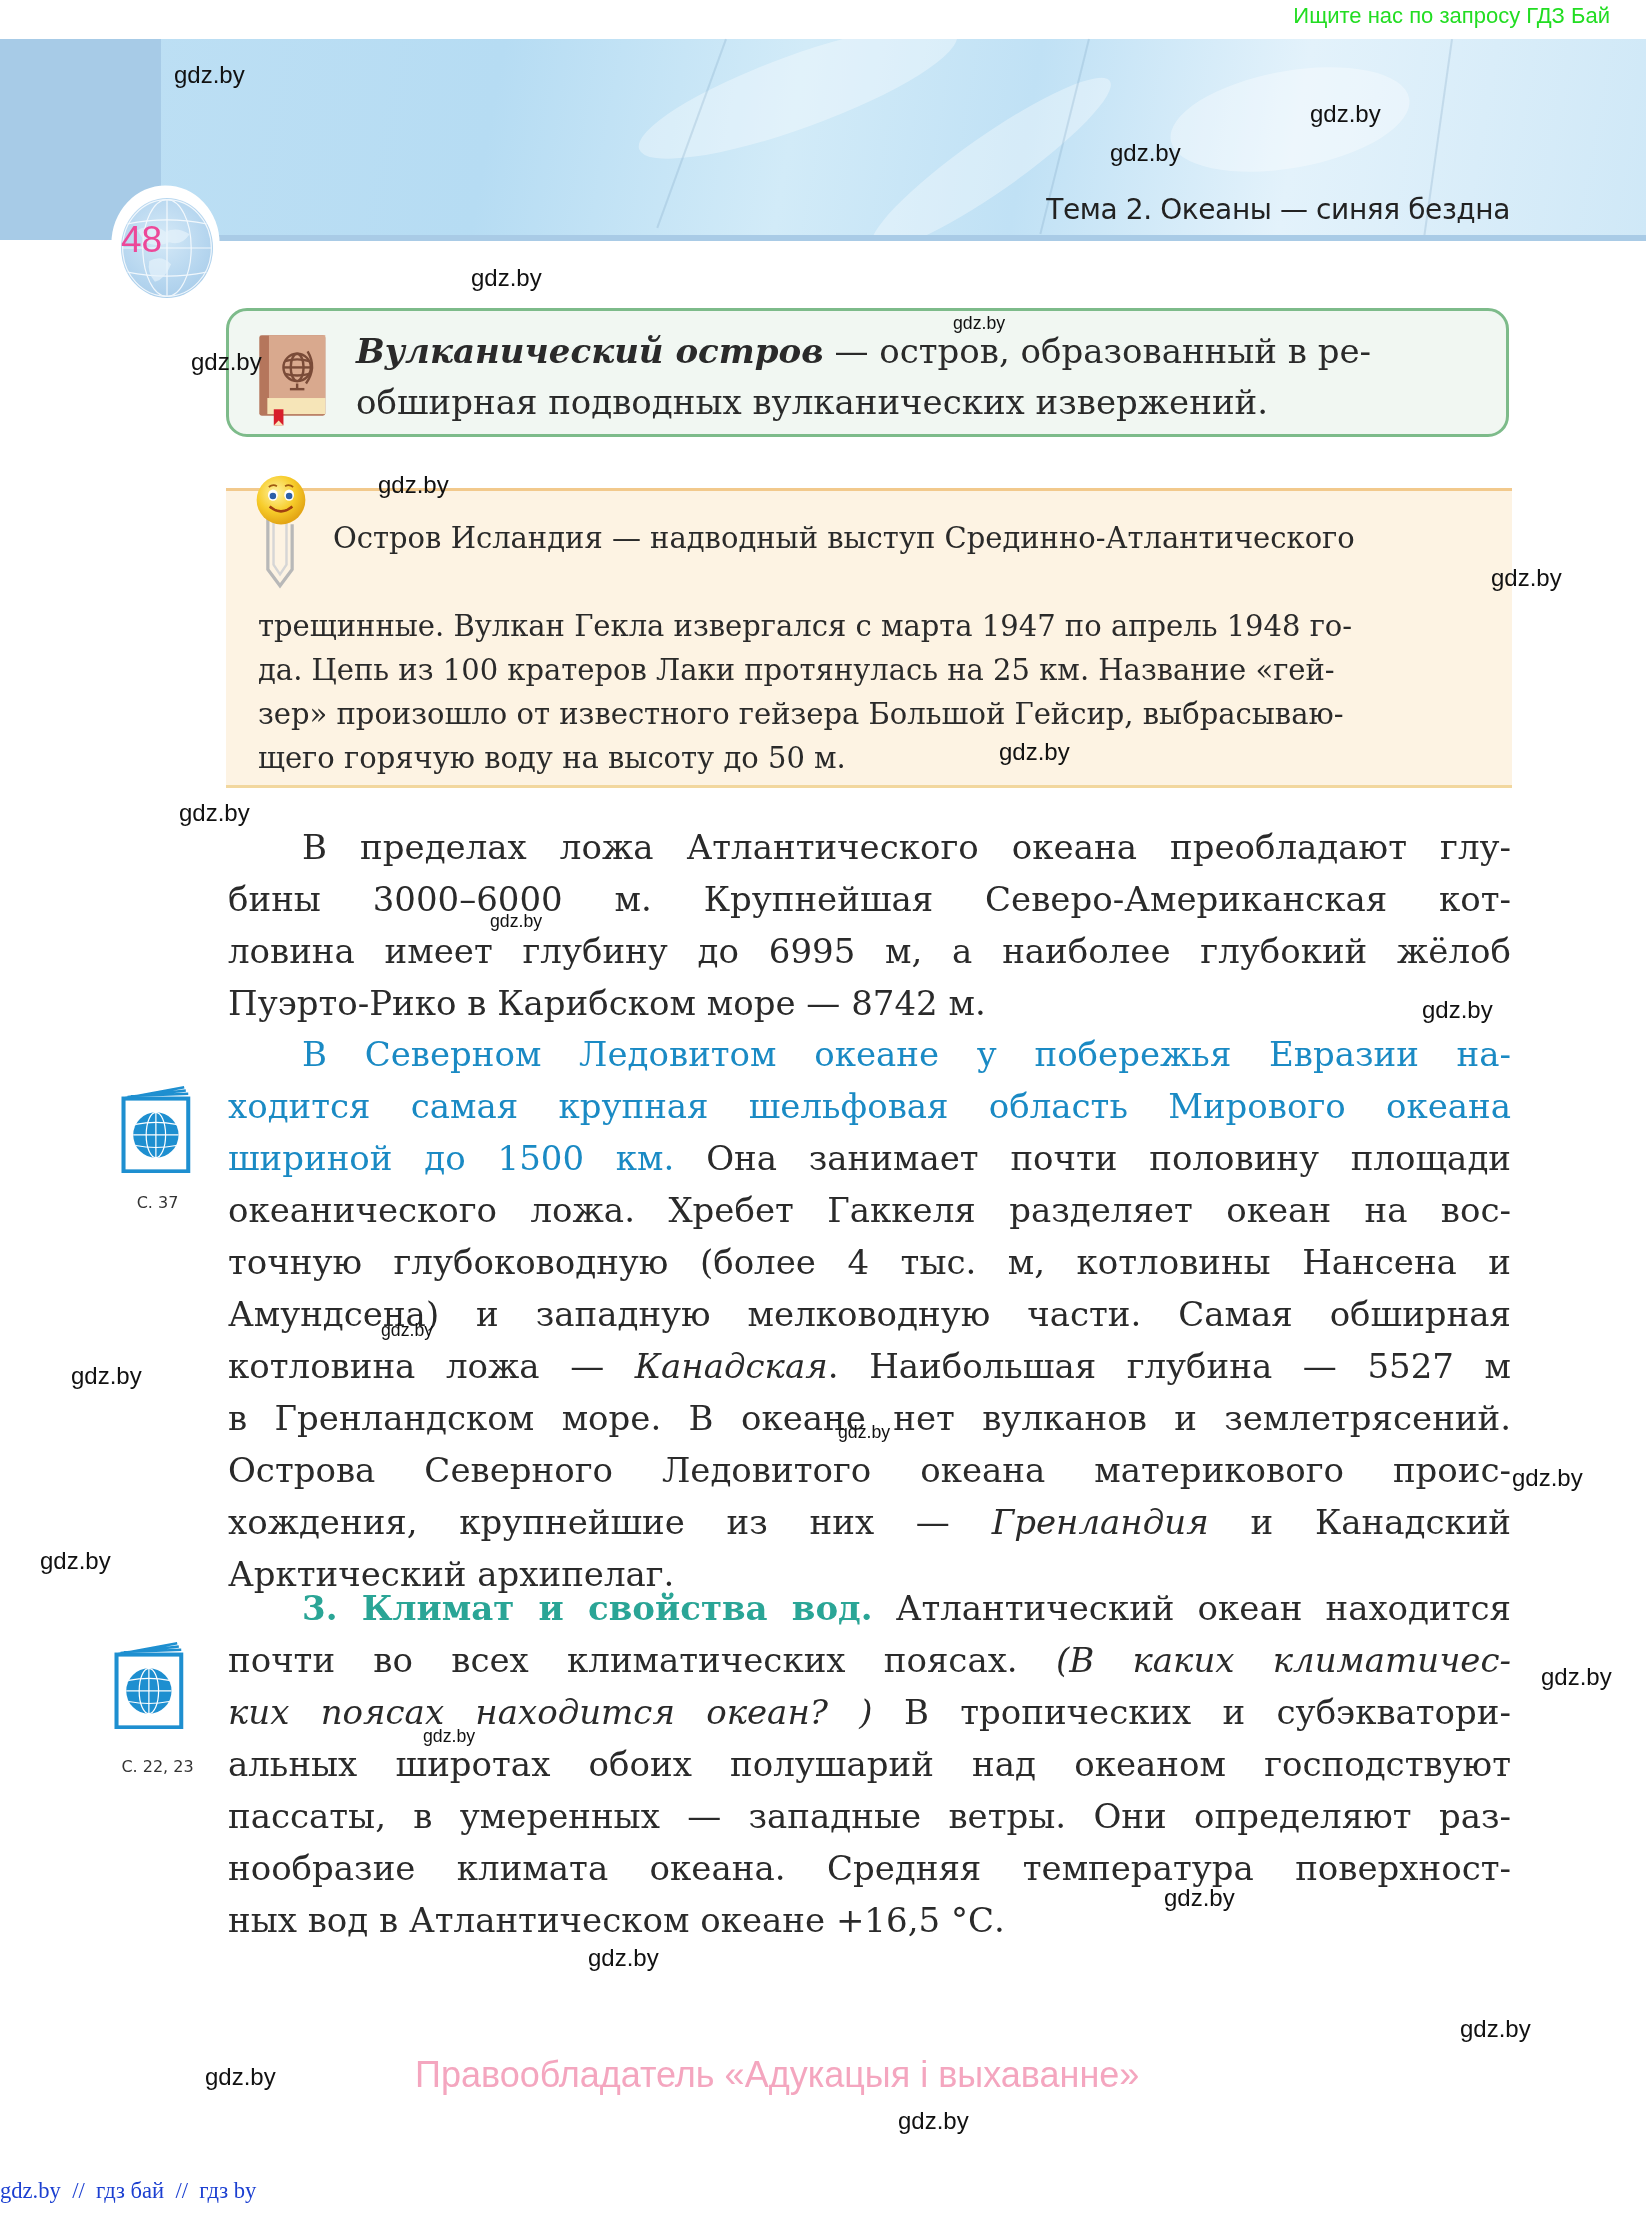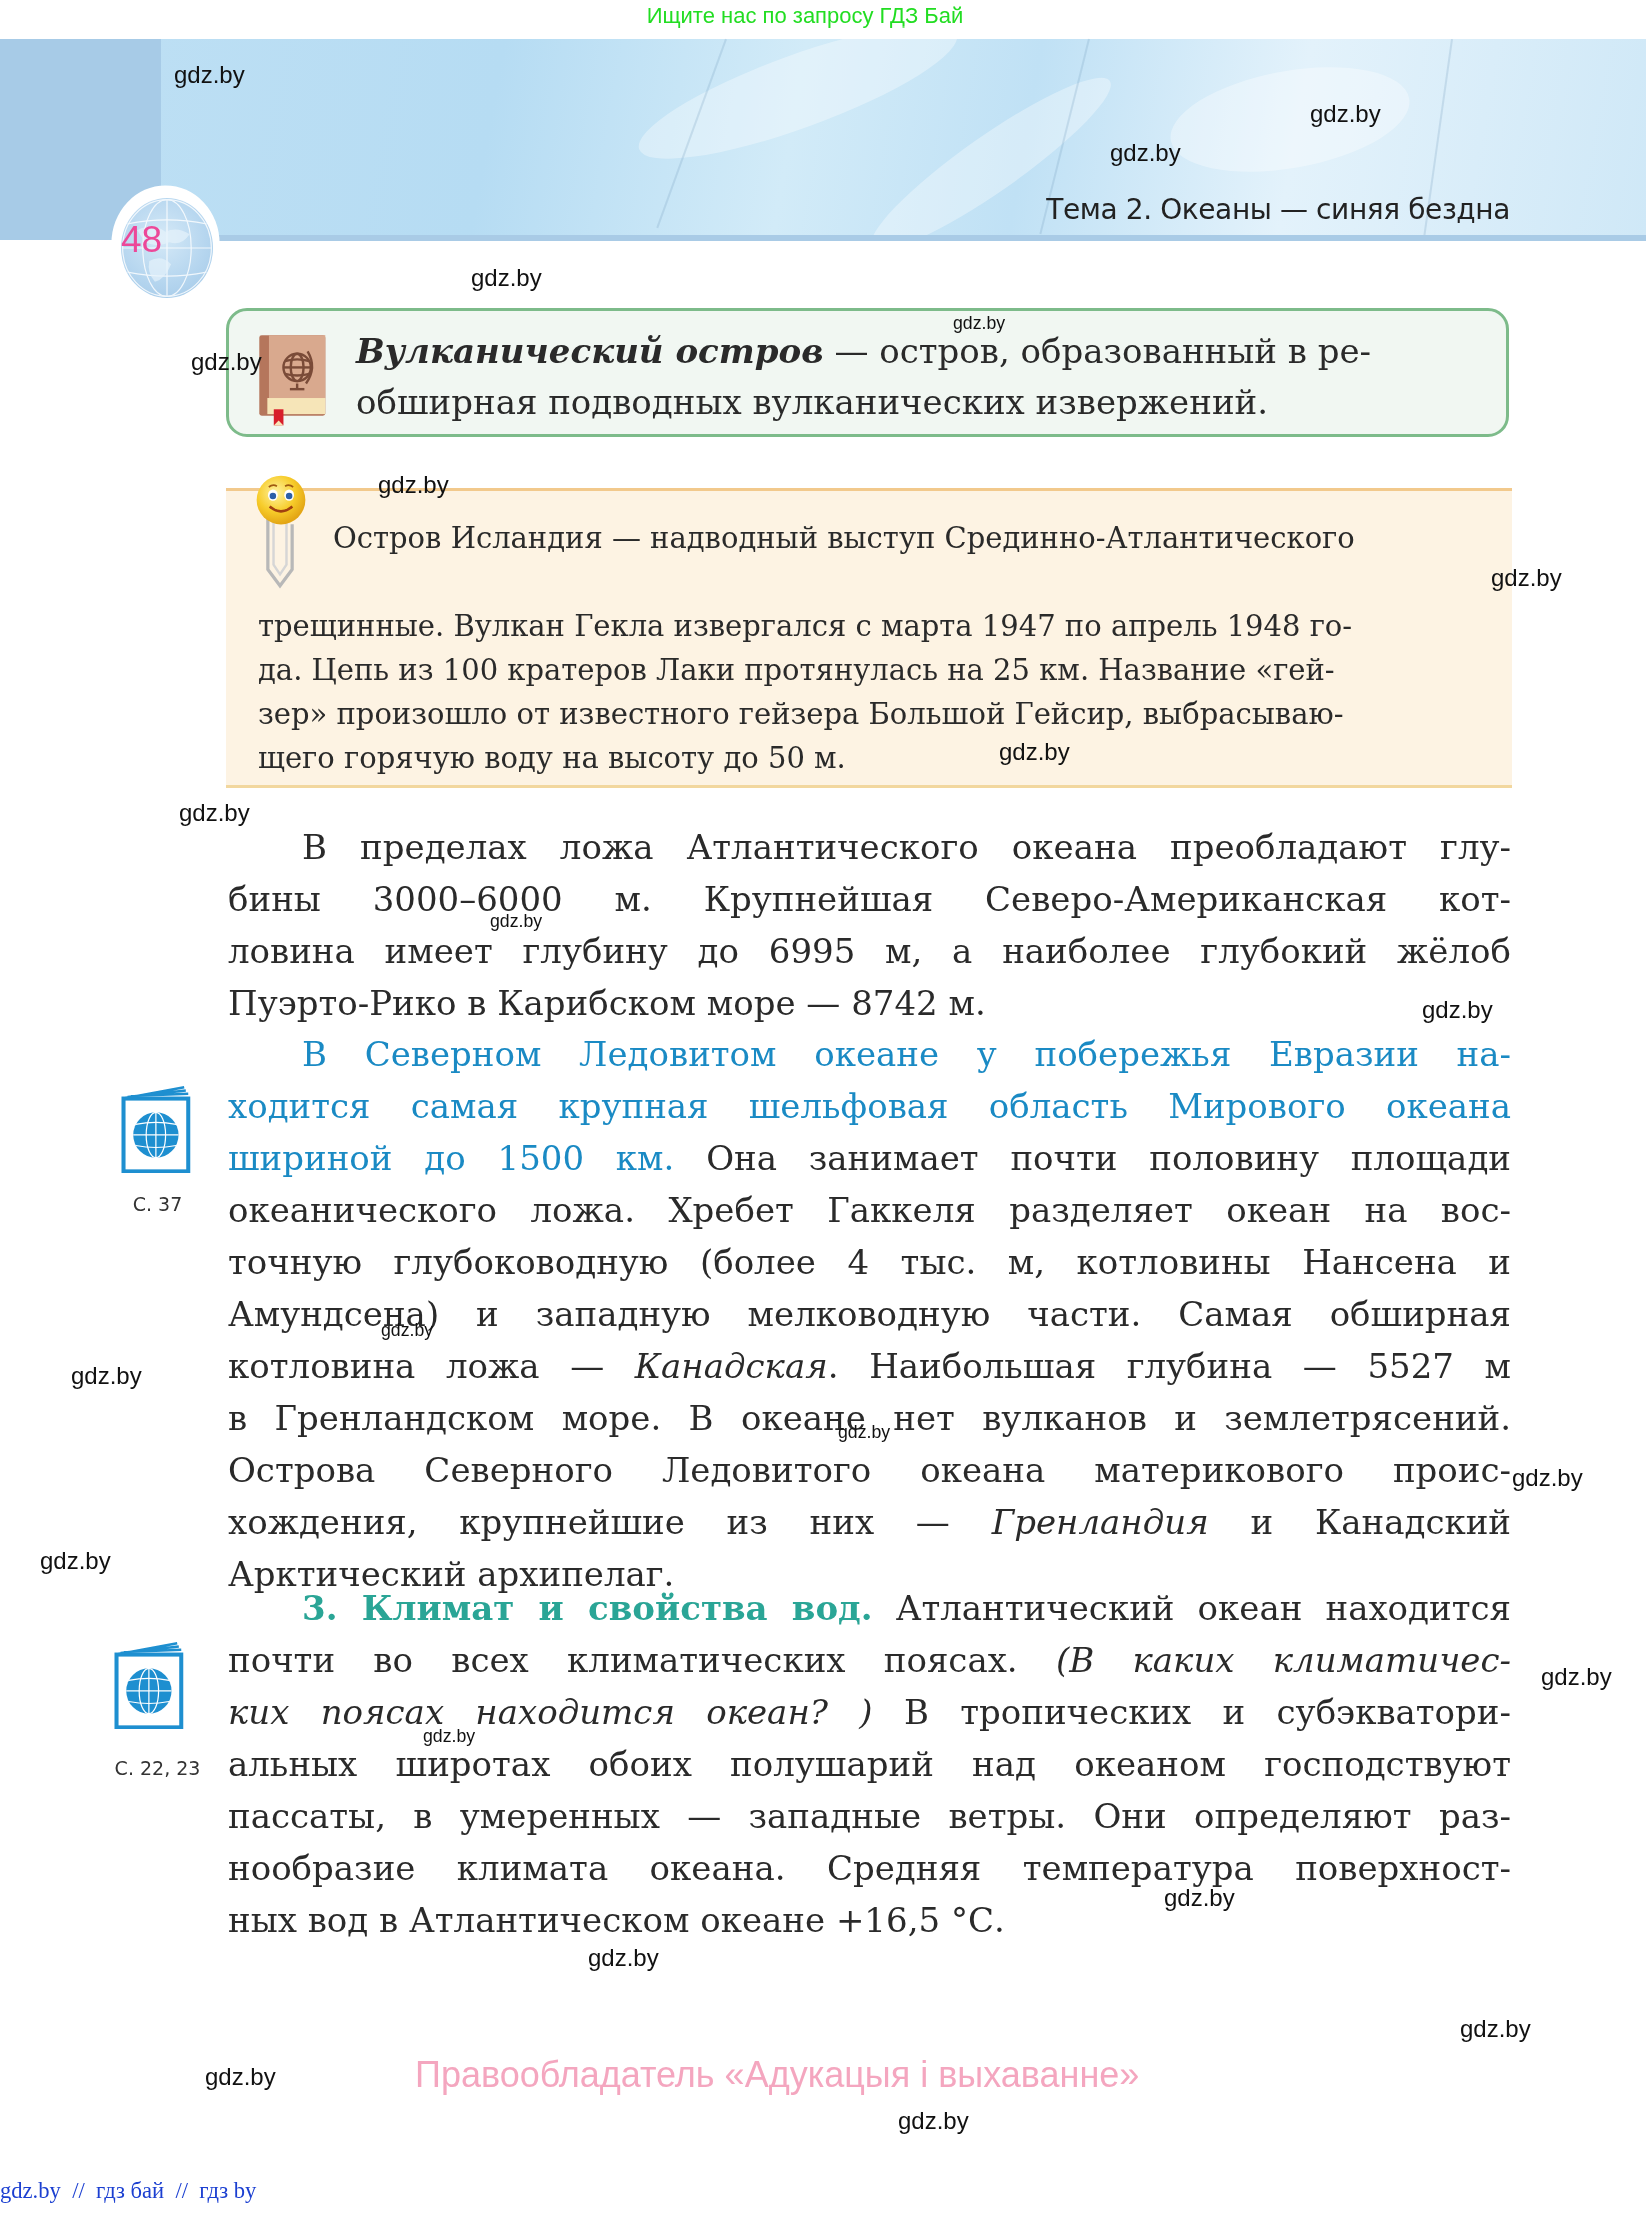--- a/index.html
+++ b/index.html
@@ -1,21 +1,21 @@
 <!DOCTYPE html>
 <html style="font-size:13px"><head>
 <meta charset="utf-8">
 <style>
   html, body { margin:0; padding:0; background:#ffffff; }
   body { width:1647px; height:2216px; position:relative; overflow:hidden;
          font-family:"DejaVu Serif", "Liberation Serif", serif; color:#2b2b2b; }
   .abs { position:absolute; }
 
   
-  .top-banner { left:0; width:1610px; top:3.2px; text-align:center;
+  .top-banner { left:0; width:1610px; top:3.2px; text-align:right;
     font-family:"Liberation Sans", sans-serif; font-size:22px; color:#22dd22; }
 
   
   .header-band { left:0; top:39px; width:1647px; height:201px;
     background: linear-gradient(100deg, #bfe0f4 0%, #b6dcf3 30%, #d2ebf8 48%, #c0e1f5 62%, #e3f2fb 78%, #cfe8f7 100%); }
   .header-band .map-streak { position:absolute; border-radius:50%; background:rgba(255,255,255,0.35); }
   .header-band .grid-line { position:absolute; top:0; width:1.6px; height:201px; background:rgba(120,160,190,0.25); transform-origin:top; }
   .header-strip { left:0; top:39px; width:161px; height:201px; background:#a7cbe7; }
   .header-rule { left:218px; top:235px; width:1429px; height:6.4px; background:#a9cbe6; }
   .header-title { right:137px; top:193px; font-family:"DejaVu Sans", sans-serif; font-size:28px; color:#222; letter-spacing:-0.4px; }
@@ -50,21 +50,21 @@
 
   
   .body-text { left:228px; width:1283px; font-size:34px; line-height:52px; color:#2a2a2a; text-align:justify; }
   .body-text .line { display:block; white-space:nowrap; text-align-last:justify; }
   .body-text .line.last { text-align-last:left; }
   .body-text .ind { display:inline-block; width:74px; }
   .hl-blue { color:#1a8ac4; }
   .hl-teal { color:#2aa596; font-weight:bold; }
   .it { font-style:italic; }
 
-  .side-ref { width:81px; text-align:center; font-family:"DejaVu Sans", sans-serif; font-size:19px; color:#333; }
+  .side-ref { width:81px; text-align:center; font-family:"DejaVu Sans", sans-serif; font-size:16px; color:#333; }
   .atlas-icon { width:73px; height:89px; }
 
   
   .copyright { left:415px; top:2054px; font-family:"Liberation Sans", sans-serif; font-size:36px; color:#f4a6bf;text-align:right; }
   .footer-links { left:0; width:1647px; top:2178px; text-align:left; font-family:Liberation Serif, serif; font-size:22.6px; color:#1b3fd1; }
 </style>
 </head>
 <body>
 
 <div class="abs top-banner">Ищите нас по запросу ГДЗ Бай</div>

